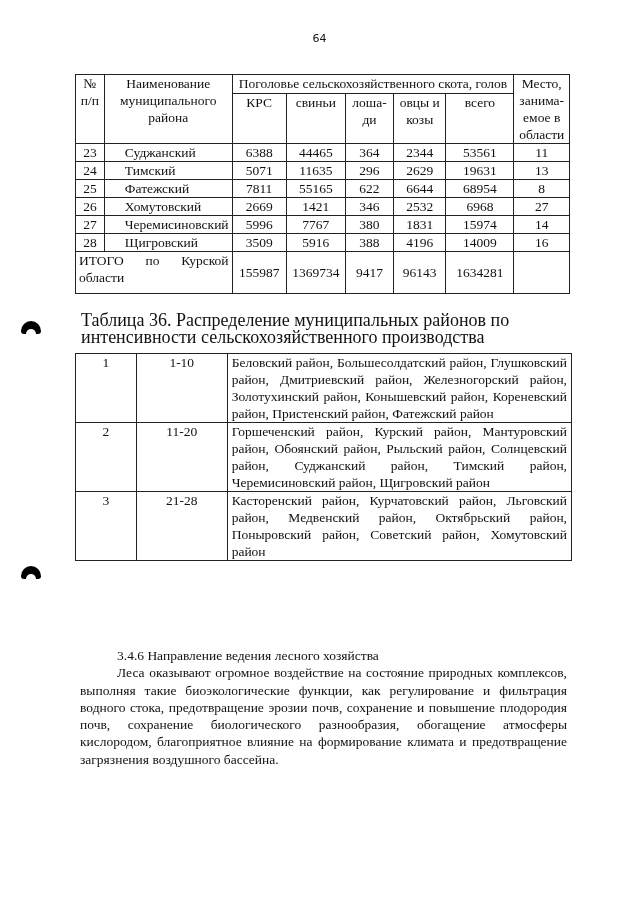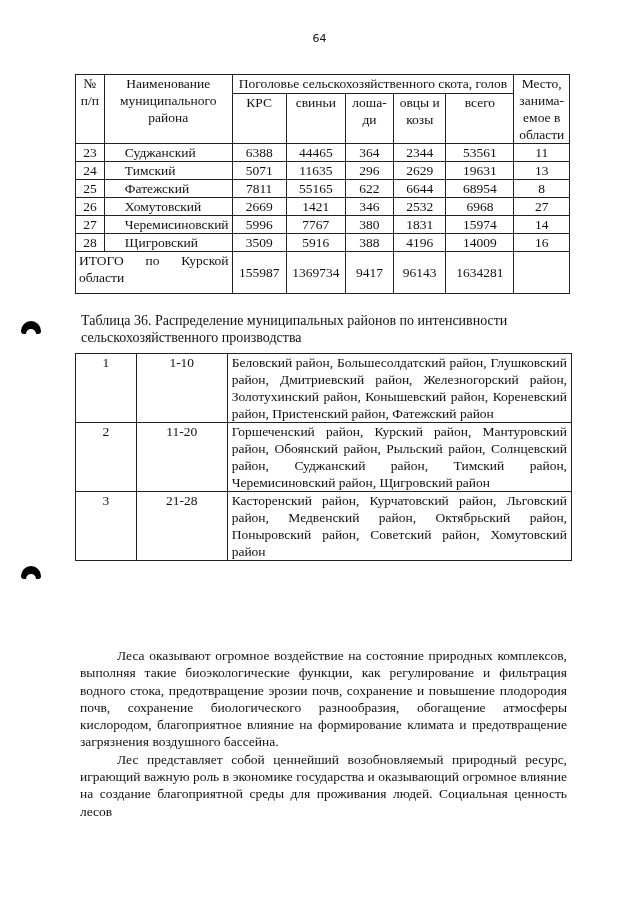--- a/index.html
+++ b/index.html
@@ -11,21 +11,21 @@
            border-radius:10px 10px 3px 3px; left:21px; }
   .punch::after { content:""; position:absolute; left:5px; bottom:-1px; width:10px; height:6px;
                   background:#fff; border-radius:5px 5px 0 0; }
   table { border-collapse:collapse; position:absolute; font-size:13.5px; line-height:17px; }
   td, th { border:1px solid #222; padding:0 3px; vertical-align:top; font-weight:normal; }
   #livestock-table { left:75px; top:74px; width:495px; }
   #livestock-table th { text-align:center; }
   #livestock-table td { text-align:center; height:17px; padding:0 3px; }
   #livestock-table td.name { text-align:left; padding-left:20px; }
   #livestock-table td.total-label { text-align:justify; text-align-last:left; }
-  .caption { position:absolute; left:81px; top:312px; font-size:14px; line-height:17px; width:480px; }
+  .caption { position:absolute; left:81px; top:312px; font-size:18px; line-height:17px; width:480px; }
   #groups-table { left:75px; top:353px; width:497px; }
   #groups-table th, #groups-table td.c { text-align:center; }
   #groups-table td.list { text-align:justify; padding:0 4px; }
   .section { position:absolute; left:80px; width:487px; font-size:13.5px; line-height:17.3px; }
   .section p { margin:0; text-align:justify; text-indent:37px; }
   .section h3 { margin:0; font-weight:normal; font-size:13.5px; text-indent:37px; }
 </style>
 </head>
 <body>
 
@@ -152,15 +152,15 @@
   </tr>
   <tr>
     <td class="c">3</td>
     <td class="c">21-28</td>
     <td class="list">Касторенский район, Курчатовский район, Льговский район, Медвенский район, Октябрьский район, Поныровский район, Советский район, Хомутовский район</td>
   </tr>
 </tbody>
   </table>
 
 <div class="section" style="top:647px;">
+  <h3>3.4.6 Направление ведения лесного хозяйства</h3>
   <p>Леса оказывают огромное воздействие на состояние природных комплексов, выполняя такие биоэкологические функции, как регулирование и фильтрация водного стока, предотвращение эрозии почв, сохранение и повышение плодородия почв, сохранение биологического разнообразия, обогащение атмосферы кислородом, благоприятное влияние на формирование климата и предотвращение загрязнения воздушного бассейна.</p>
-  <p>Лес представляет собой ценнейший возобновляемый природный ресурс, играющий важную роль в экономике государства и оказывающий огромное влияние на создание благоприятной среды для проживания людей. Социальная ценность лесов</p>
 </div>
 
 </body></html>

